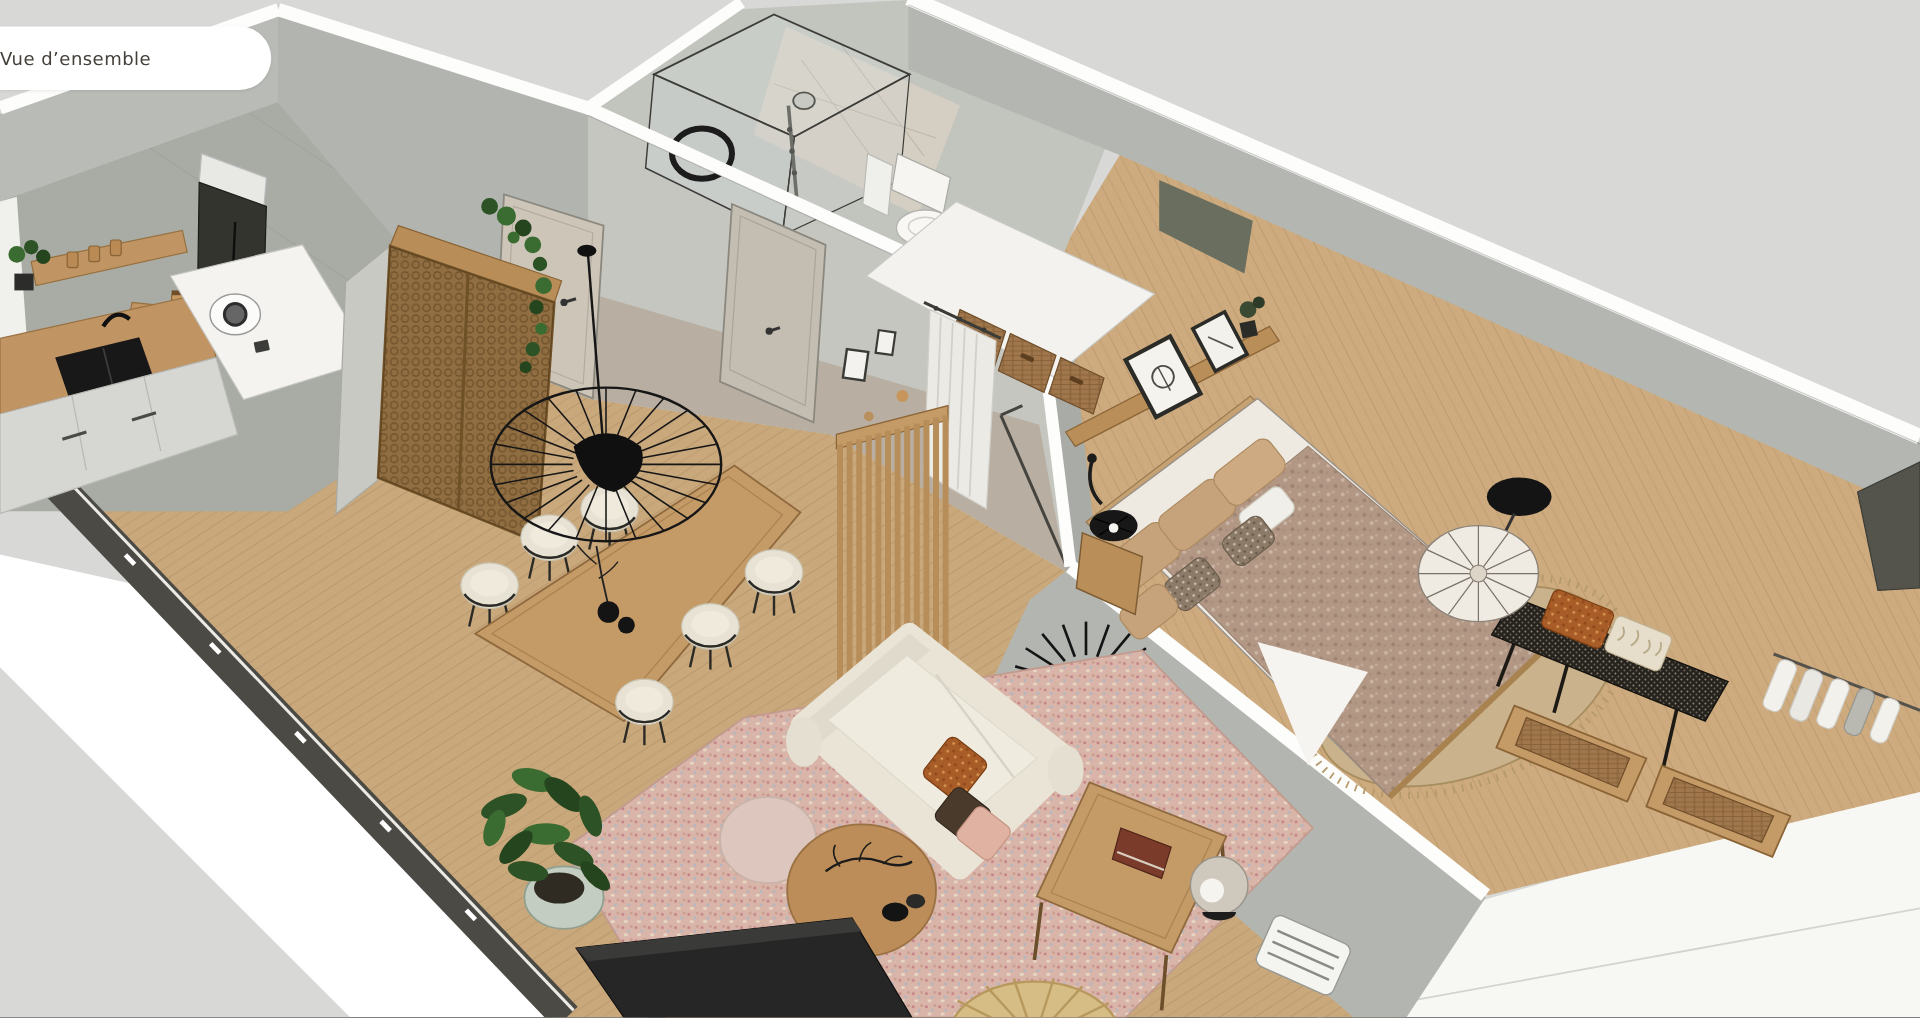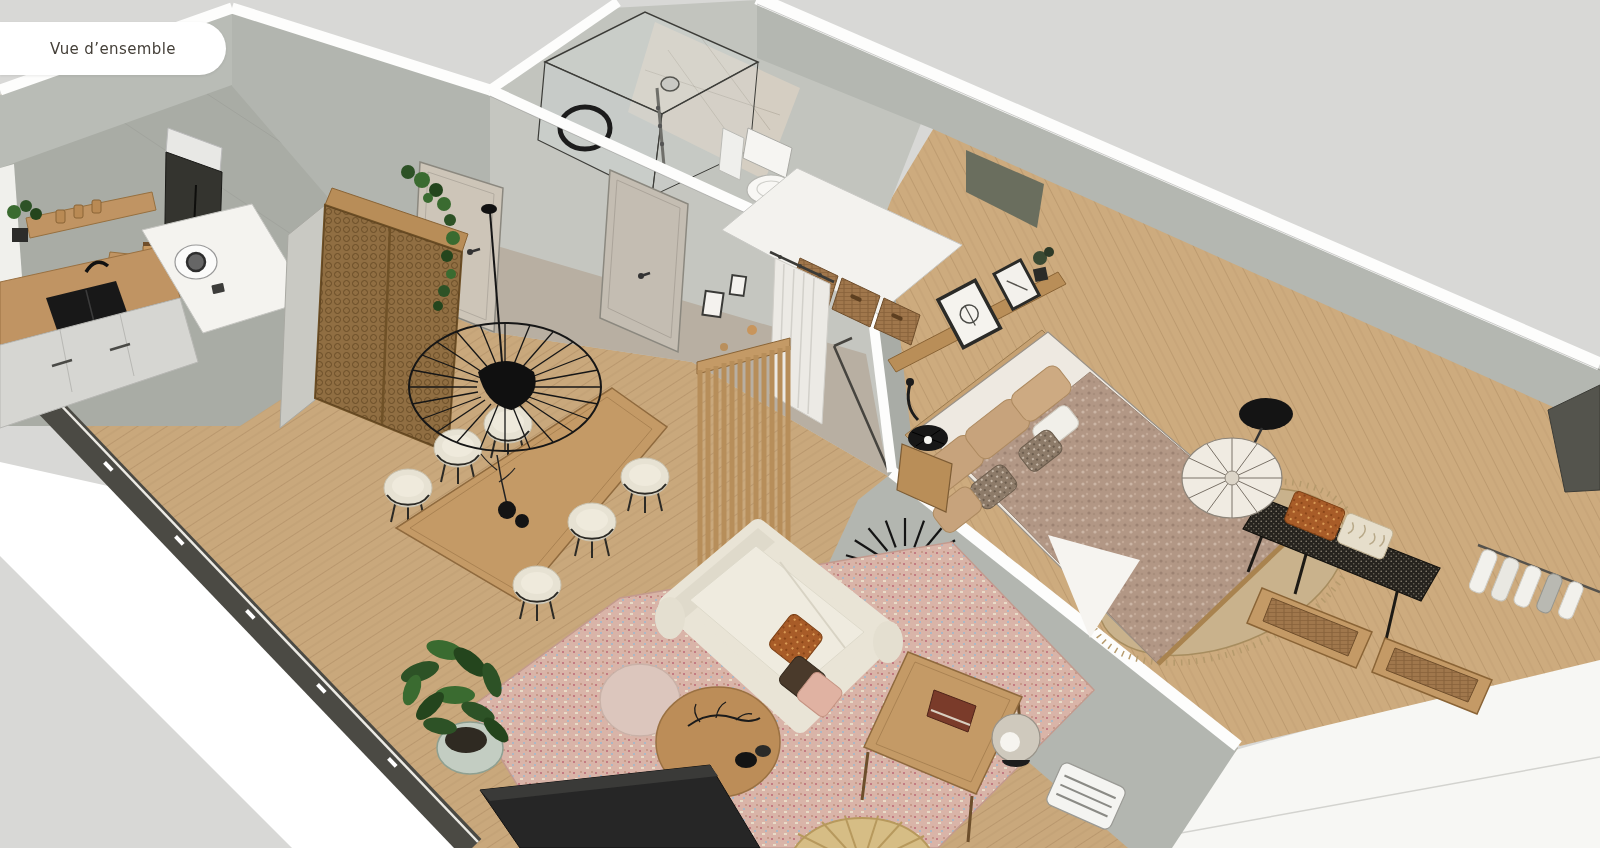--- a/index.html
+++ b/index.html
@@ -4,21 +4,21 @@
 <style>
   :root{
     --background-color:#d8d8d6; --wall-cut:#fdfdfc; --wall-face:#b7bab4;
   }
   html,body{margin:0;padding:0;background:#222;}
   .stage{position:relative;width:1600px;height:848px;overflow:hidden;
          background:var(--background-color);font-family:"DejaVu Sans",sans-serif;}
   .stage svg{position:absolute;inset:0;display:block;}
   .view-pill{position:absolute;left:0;top:22px;width:226px;height:53px;
     background:#ffffff;border-radius:0 27px 27px 0;display:flex;align-items:center;
-    justify-content:center;box-shadow:0 1px 3px rgba(0,0,0,0.08);}
+    justify-content:flex-start;box-shadow:0 1px 3px rgba(0,0,0,0.08);}
   .view-pill span{font-size:15px;color:#443f38;letter-spacing:.4px;font-weight:500;}
   .wband{stroke:#fdfdfc;fill:none;}
 </style>
 </head>
 <body>
 
 <div class="stage">
 <svg viewBox="0 0 1600 848" width="1600" height="848">
 <defs>
   <pattern id="plankA" width="900" height="16" patternUnits="userSpaceOnUse" patternTransform="rotate(-33)">

